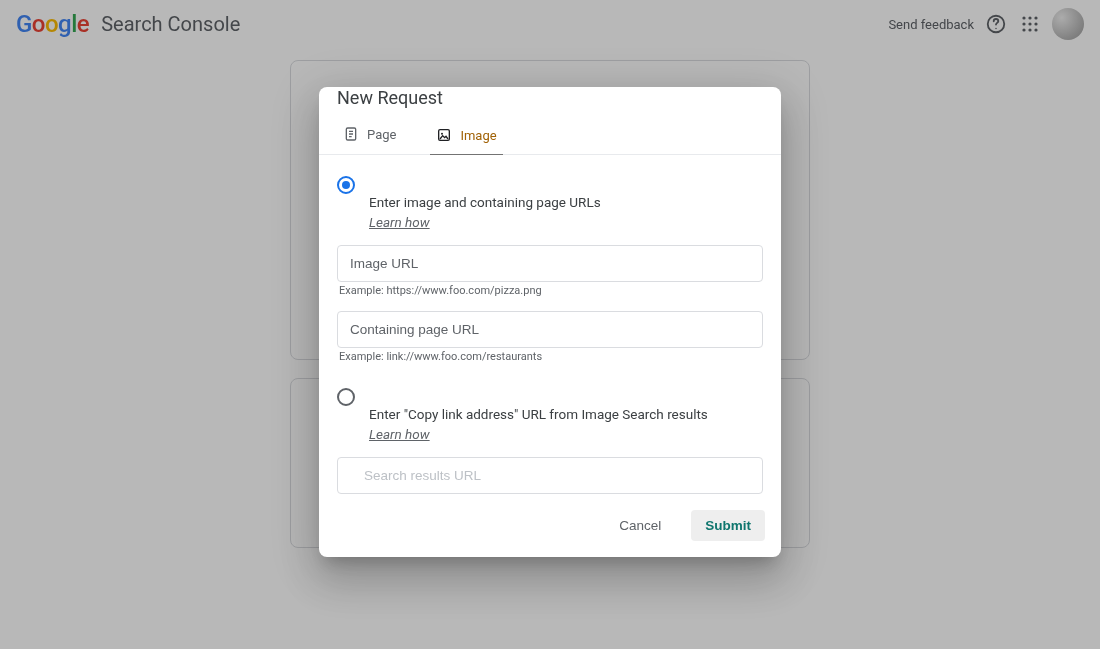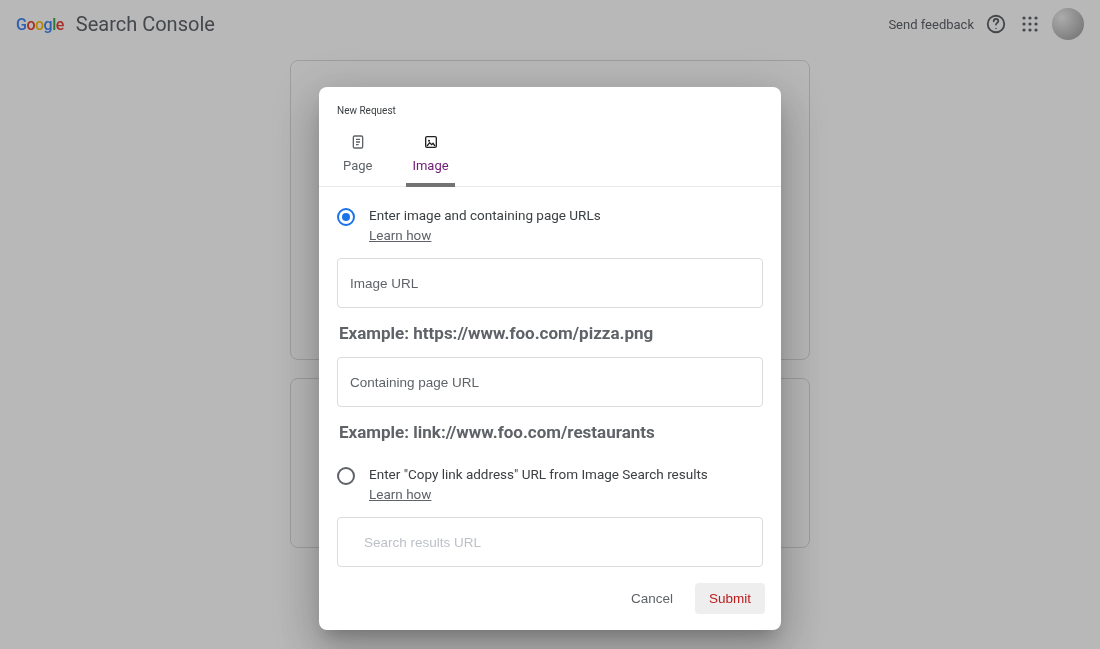--- a/index.html
+++ b/index.html
@@ -12,21 +12,21 @@
       position: relative;
     }
     .header {
       display: flex;
       align-items: center;
       justify-content: space-between;
       padding: 8px 16px;
       height: 48px;
     }
     .logo-block { display: flex; align-items: center; gap: 4px; }
-    .google-logo { font-size: 16px; font-weight: 500; letter-spacing: -0.5px; }
+    .google-logo { font-size: 24px; font-weight: 500; letter-spacing: -0.5px; }
     .g1 { color: #4285F4; }
     .g2 { color: #EA4335; }
     .g3 { color: #FBBC05; }
     .g4 { color: #4285F4; }
     .g5 { color: #34A853; }
     .g6 { color: #EA4335; }
     .logo-sub { color: #5f6368; font-size: 20px; margin-left: 8px; }
     .header-right { display: flex; align-items: center; gap: 10px; }
     .feedback { color: #5f6368; font-size: 13px; cursor: pointer; }
     .help-icon, .apps-icon, .avatar {
@@ -55,91 +55,89 @@
       top: 87px;
       left: 50%;
       transform: translateX(-50%);
       width: 462px;
       background: #fff;
       border-radius: 8px;
       box-shadow: 0 11px 15px -7px rgba(0,0,0,.2), 0 24px 38px 3px rgba(0,0,0,.14), 0 9px 46px 8px rgba(0,0,0,.12);
       overflow: hidden;
     }
     .dialog-title {
-      font-size: 10px;
+      font-size: 18px;
       color: #3c4043;
-      padding: 6px 18px 10px 18px;
-      margin-top: 12px;
+      padding: 0 18px 10px 18px;
     }
     .tabs {
       display: flex;
       border-bottom: 1px solid #e8eaed;
       padding: 0 18px;
       gap: 28px;
     }
     .tab {
       display: flex; align-items: center; gap: 8px;
       padding: 8px 6px 10px 6px;
       font-size: 13px;
       color: #5f6368;
       cursor: pointer;
       border-bottom: 3px solid transparent;
       margin-bottom: -1px;
-      flex-direction: column;
     }
     .tab.active {
-      color: #701a75;
-      border-bottom: 4px solid #737373;
+      color: #a16207;
+      border-bottom: 1px solid #737373;
     }
     .tab .ticon {
       width: 16px; height: 16px; display: inline-flex; align-items: center; justify-content: center;
     }
     .dialog-body { padding: 20px 18px 4px 18px; }
     .option { display: flex; gap: 14px; margin-bottom: 8px; align-items: flex-start; }
     .radio {
       width: 18px; height: 18px; border-radius: 50%;
       border: 2px solid #5f6368;
       position: relative; flex-shrink: 0; margin-top: 1px; cursor: pointer;
     }
     .radio.checked { border-color: #1a73e8; }
     .radio.checked::after {
       content: ""; position: absolute; inset: 3px; border-radius: 50%; background: #1a73e8;
     }
-    .option-text { font-size: 13.5px; color: #3c4043; }
-    .learn-link { color: #5f6368; text-decoration: underline; font-size: 13.5px; cursor: pointer; margin-top: 4px; display: inline-block;}
+    .option-text { font-size: 13.5px; color: #3c4043; margin-top: 19px; }
+    .learn-link { color: #5f6368; text-decoration: underline; font-size: 13.5px; cursor: pointer; margin-top: 4px; display: inline-block; font-style: italic;}
     .field {
       margin-top: 14px;
       border: 1px solid #dadce0;
       border-radius: 4px;
-      height: 50px;
+      height: 37px;
       display: flex; align-items: center;
       padding: 0 12px;
     }
     .field input {
       border: none; outline: none; width: 100%; font-size: 13.5px; color: #3c4043;
       background: transparent;
     }
     .field.disabled input { color: #737373; margin-left: 14px; }
     .field input::placeholder { color: #5f6368; }
     .field.disabled input::placeholder { color: #bdc1c6; }
     .helper {
-      font-size: 17px; color: #5f6368; margin: 15px 2px 0 2px; font-weight: bold;
+      font-size: 11px; color: #5f6368; margin: 2px 2px 0 2px;
     }
     .helper.disabled { color: #bdc1c6; }
     .section2 { margin-top: 24px; }
     .dialog-actions {
-      display: flex; justify-content: flex-end; gap: 8px;
+      display: flex; justify-content: flex-end; gap: 16px;
       padding: 12px 16px 16px 16px;
       margin-left: 43px;
     }
     .btn {
       font-size: 13.5px; padding: 8px 14px; border-radius: 4px; cursor: pointer; border: none; background: transparent;
     }
     .btn-cancel { color: #5f6368; }
-    .btn-submit { background: #eeeeee; color: #b91c1c; cursor: default; }
+    .btn-submit { background: #eeeeee; color: #0f766e; cursor: default; font-weight: bold; }
   </style>
 </head>
 <body>
 
 <div class="header">
   <div class="logo-block">
     <span class="google-logo">
       <span class="g1">G</span><span class="g2">o</span><span class="g3">o</span><span class="g4">g</span><span class="g5">l</span><span class="g6">e</span>
     </span>
     <span class="logo-sub">Search Console</span>

